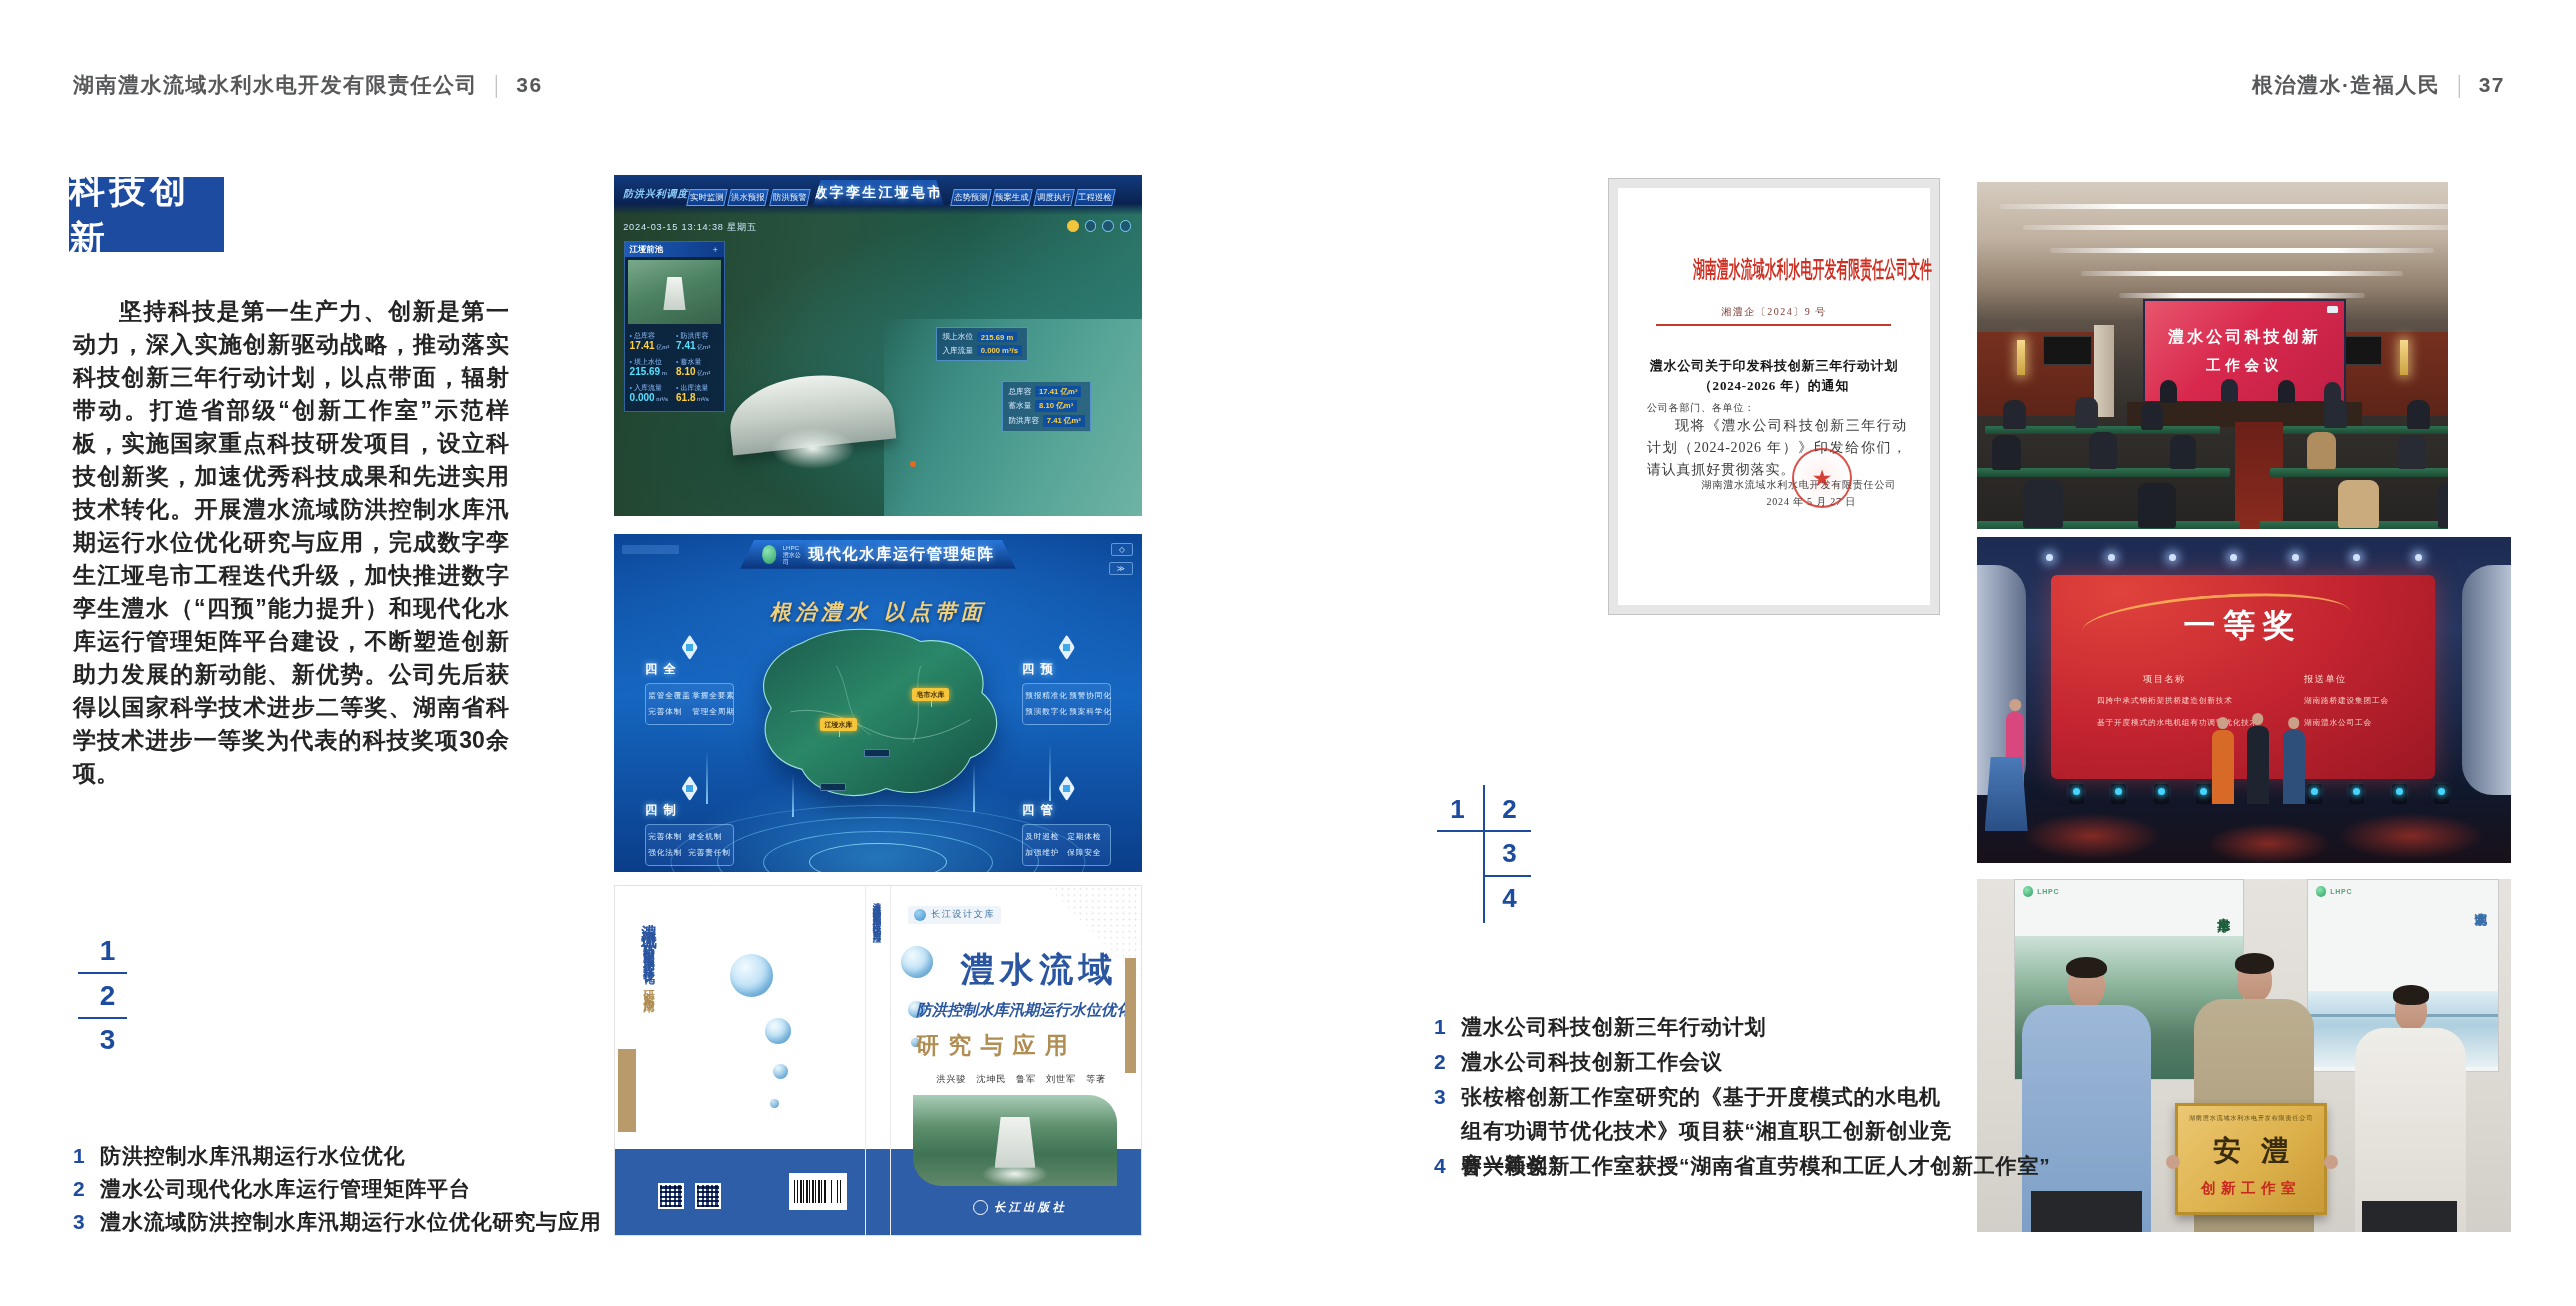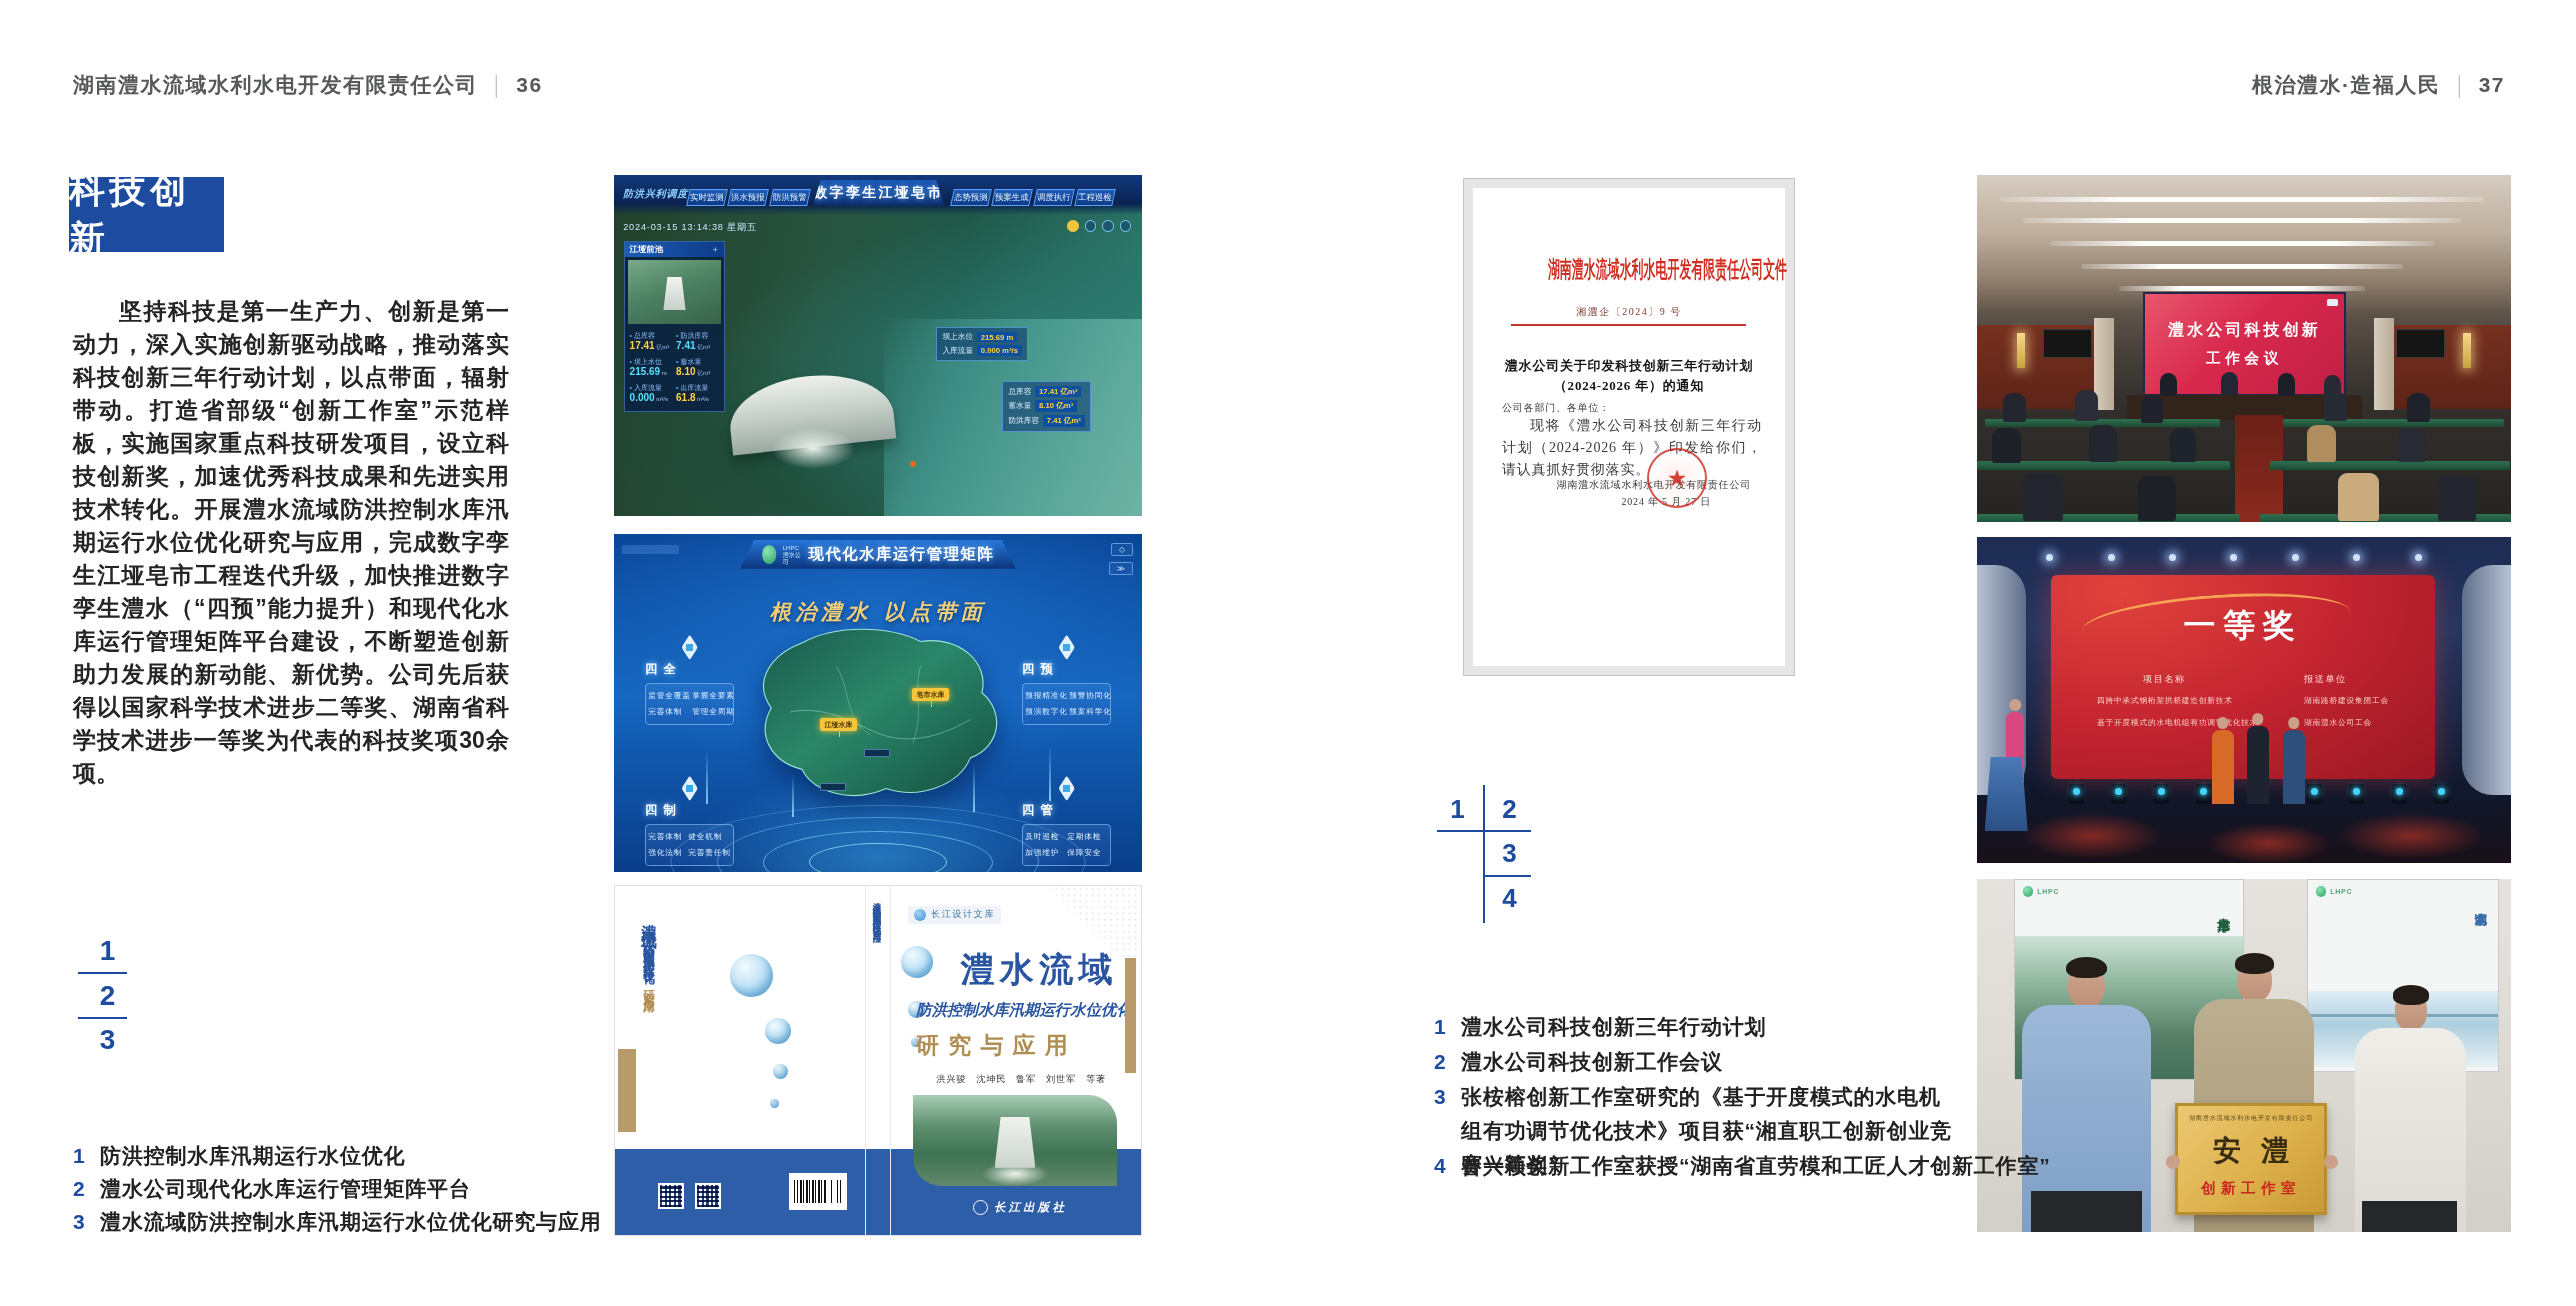--- a/index.html
+++ b/index.html
@@ -155,40 +155,40 @@
   .b-pubtx{font-size:11.5px;font-weight:bold;letter-spacing:3.1px;font-family:"DejaVu Serif",serif;font-style:italic}
   .b-qr{position:absolute;width:26px;height:26px;background:
     repeating-linear-gradient(0deg,#13306b 0 2.3px,#fff 2.3px 4.6px),
     repeating-linear-gradient(90deg,rgba(19,48,107,.9) 0 2.3px,rgba(255,255,255,.9) 2.3px 4.6px);
     background-blend-mode:multiply;border:2.3px solid #fff}
   .b-bar{position:absolute;width:58px;height:37px;background:#fff;display:flex;align-items:center;justify-content:center}
   .b-bar::after{content:"";width:48px;height:23px;
     background:repeating-linear-gradient(90deg,#111 0 1.5px,#fff 1.5px 3.1px,#111 3.1px 3.8px,#fff 3.8px 6.1px)}
 
   
-  .doc{left:1464px;top:179px;width:330px;height:496px;background:#fdba74;border:9.2px solid #e6e6e6;
+  .doc{left:1609px;top:179px;width:330px;height:435px;background:#fdba74;border:9.2px solid #e6e6e6;
     outline:1.5px solid #c4c4c4;font-family:"Liberation Serif","DejaVu Serif",serif}
   .doc-in{position:relative;width:100%;height:100%;background:#fff}
   .doc-header{position:absolute;left:0;top:66px;width:100%;text-align:center;color:#cf2e21;font-weight:bold;
     font-size:23px;white-space:nowrap;transform:scaleX(.52)}
   .doc-no{position:absolute;left:0;top:117px;width:100%;text-align:center;color:#7c3a31;font-size:10px;letter-spacing:1.5px}
   .doc-rule{position:absolute;left:38px;top:136px;width:235px;height:2.3px;background:#c23a2e}
   .doc-title{position:absolute;left:0;top:168px;width:100%;text-align:center;color:#151515;font-weight:bold;
     font-size:13px;line-height:20px;letter-spacing:0.8px}
   .doc-salute{position:absolute;left:29px;top:213px;font-size:10px;color:#3a3a3a;letter-spacing:0.8px}
   .doc-body{position:absolute;left:29px;right:23px;top:227px;font-size:14px;color:#3a3a3a;line-height:22px;
     text-align:justify;text-indent:2em;letter-spacing:0.8px}
   .doc-sign{position:absolute;right:34px;top:290px;font-size:10px;color:#3a3a3a;letter-spacing:0.8px}
   .doc-date{position:absolute;right:74px;top:307px;font-size:10px;color:#3a3a3a;letter-spacing:0.8px}
   .doc-seal{position:absolute;left:174px;top:260px;width:60px;height:60px;border-radius:50%;
     border:2.3px solid rgba(207,40,30,.8);display:flex;align-items:center;justify-content:center;
     color:rgba(207,40,30,.88);font-size:23px;background:radial-gradient(circle,rgba(255,120,110,.12),rgba(255,120,110,0) 70%)}
 
   
-  .figm{left:1977px;top:175px;width:534px;height:347px;
+  .figm{left:1977px;top:182px;width:471px;height:347px;
     background:linear-gradient(180deg,#d6ccc0 0%,#c0b1a0 16%,#93816f 30%,#5e5349 40%,#463f39 52%,#322f2c 66%,#262422 100%)}
   .ml-bar{position:absolute;height:5.4px;border-radius:3.1px;
     background:linear-gradient(90deg,rgba(255,255,255,.15),#fdfdfb 25%,#fdfdfb 75%,rgba(255,255,255,.15))}
   .ml-wall{position:absolute;top:150px;width:121px;height:84px;background:linear-gradient(180deg,#76301f,#5d2418)}
   .ml-col{position:absolute;top:143px;width:20px;height:92px;background:linear-gradient(90deg,#d8cdbd,#b9ab97)}
   .ml-sconce{position:absolute;width:7.7px;height:35px;background:linear-gradient(#f7d98c,#caa23f);
     box-shadow:0 0 10.7px 3.1px rgba(247,217,140,.6)}
   .ml-tv{position:absolute;top:154px;width:49px;height:29px;background:#151515;border:1.5px solid #3a3a3a}
   .ml-screen{position:absolute;left:166px;top:117px;width:203px;height:104px;border:2.3px solid #232848;
     background:linear-gradient(135deg,#e8566d 0%,#d8294d 45%,#c01f44 100%);

